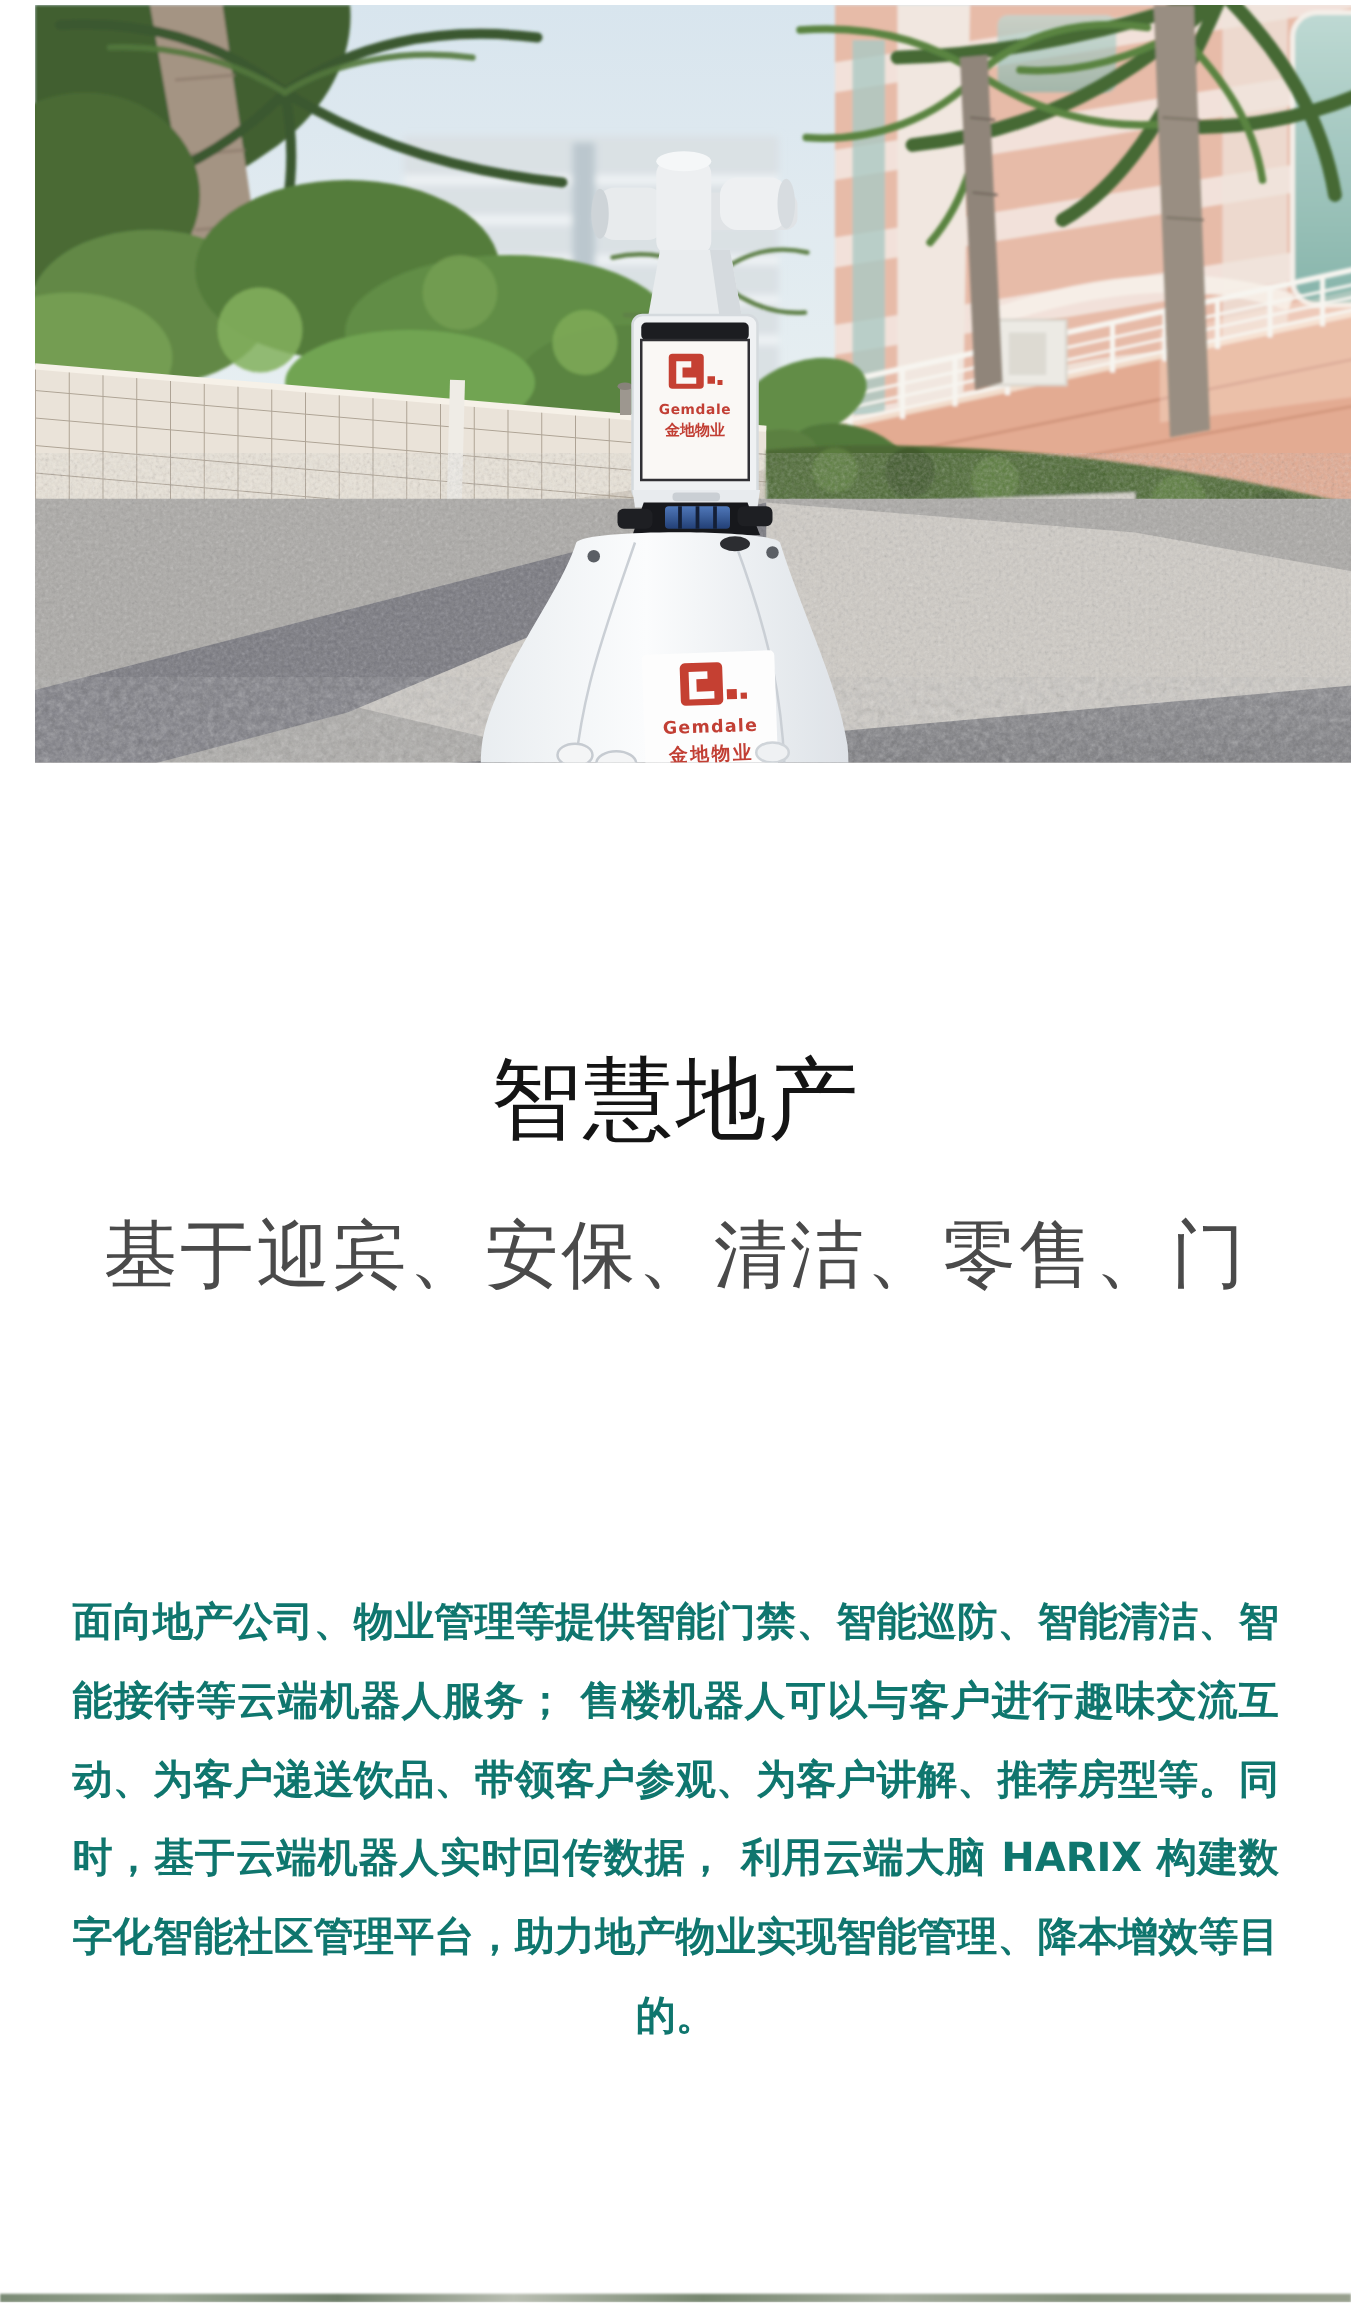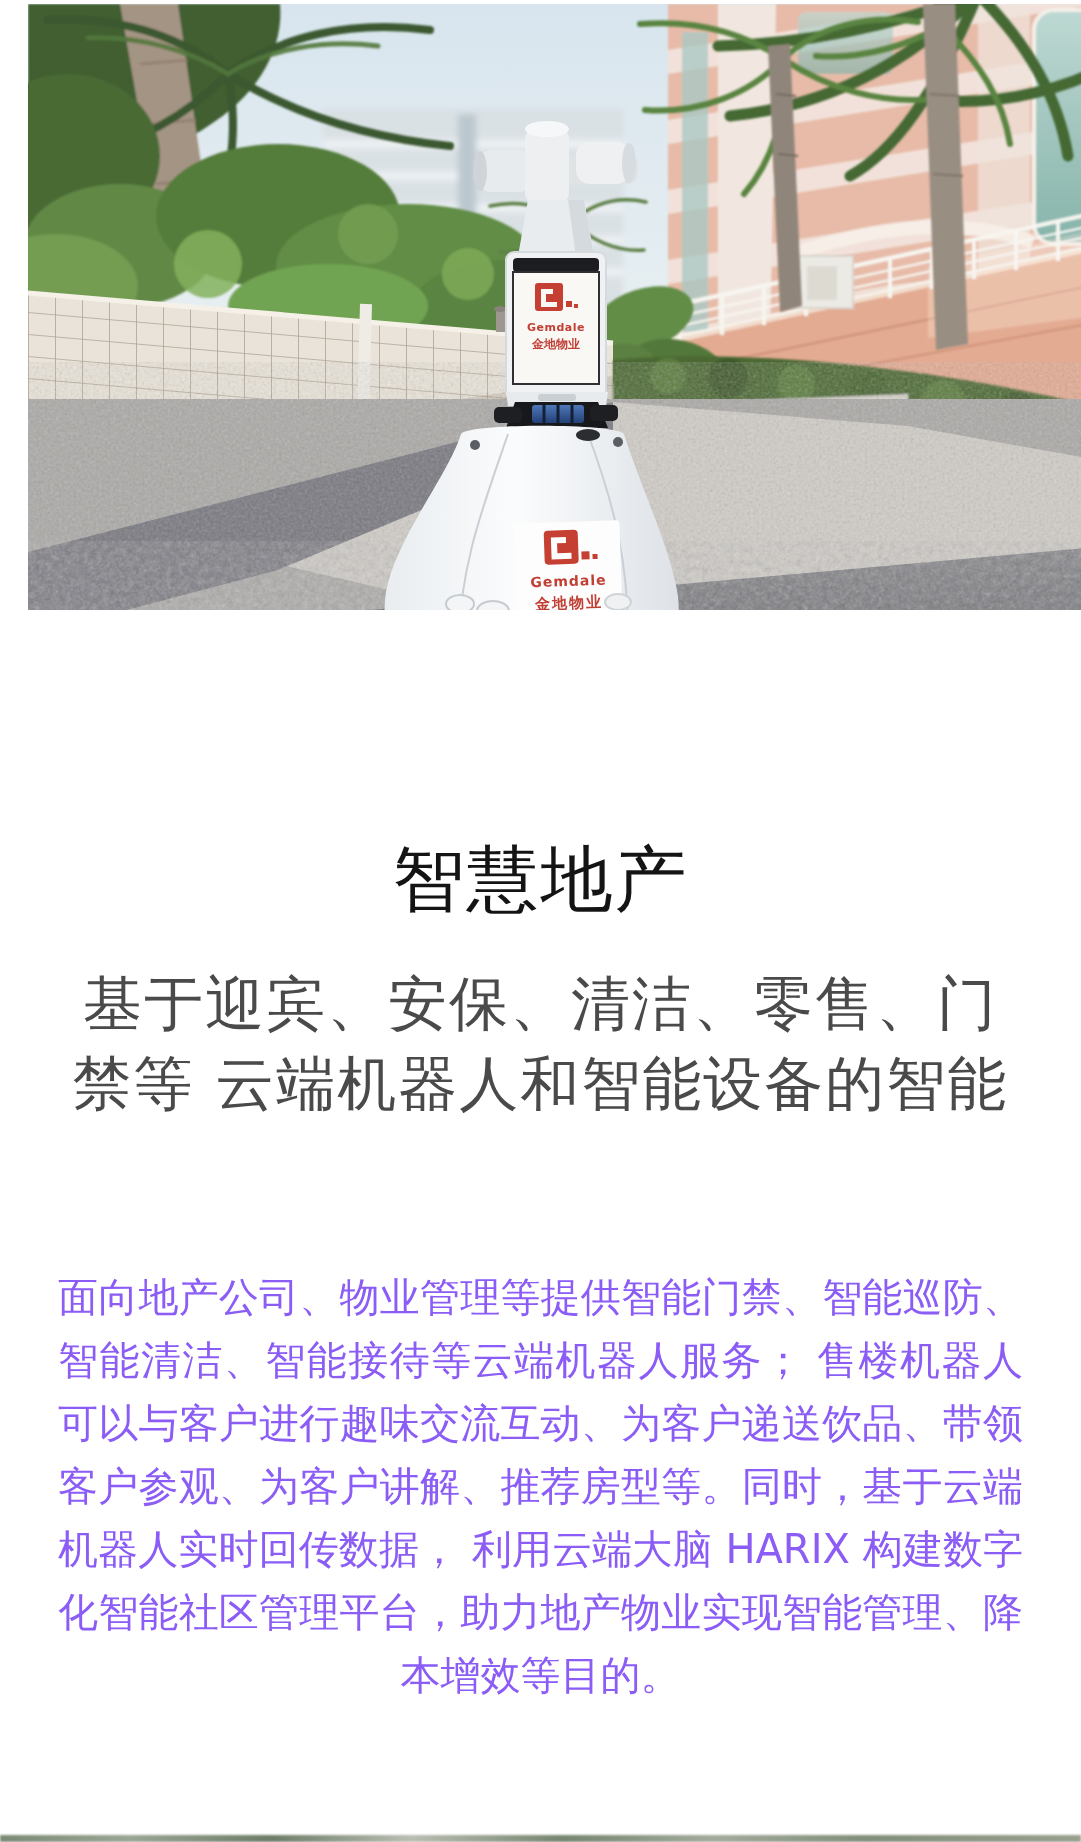--- a/index.html
+++ b/index.html
@@ -16,22 +16,22 @@
     color:#141414;text-align:center;margin:0;
   }
   .subtitle{
     position:absolute;left:0;top:964px;width:100%;
     font-size:59px;line-height:80px;font-weight:400;letter-spacing:2px;
     color:#4a4a4a;text-align:center;
   }
   .subtitle div{white-space:nowrap;}
   .bodytext{
     position:absolute;left:58px;top:1266px;width:965px;
-    font-size:40px;line-height:63px;font-weight:400;
-    color:#8b5cf6;margin:0;
+    font-size:32px;line-height:63px;font-weight:700;
+    color:#0f766e;margin:0;
     text-align:justify;text-align-last:center;
   }
   .next-strip{
     position:absolute;left:0;top:1835px;width:100%;height:7px;
     background:linear-gradient(90deg,#7a8a74 0%,#9aa694 12%,#6d7d68 25%,#b9beb2 38%,#76866f 52%,#a3ab9c 66%,#828f7a 80%,#98a08e 100%);
     filter:blur(1px);
   }
   .svgtxt{font-family:"DejaVu Sans","Liberation Sans",sans-serif;}
 </style>
 </head>
@@ -331,19 +331,18 @@
       </g>
 
       <rect x="0" y="0" width="1081" height="728" fill="#ffffff" opacity="0.03"></rect>
     </svg>
   </div>
 
   <h1 class="title">智慧地产</h1>
 
   <div class="subtitle">
     <div>基于迎宾、安保、清洁、零售、门</div>
-    <div>禁等 云端机器人和智能设备的智能</div>
   </div>
 
   <p class="bodytext">面向地产公司、物业管理等提供智能门禁、智能巡防、智能清洁、智能接待等云端机器人服务； 售楼机器人可以与客户进行趣味交流互动、为客户递送饮品、带领客户参观、为客户讲解、推荐房型等。同时，基于云端机器人实时回传数据， 利用云端大脑 HARIX 构建数字化智能社区管理平台，助力地产物业实现智能管理、降本增效等目的。</p>
 
   <div class="next-strip"></div>
 </div>
 
 </body></html>

